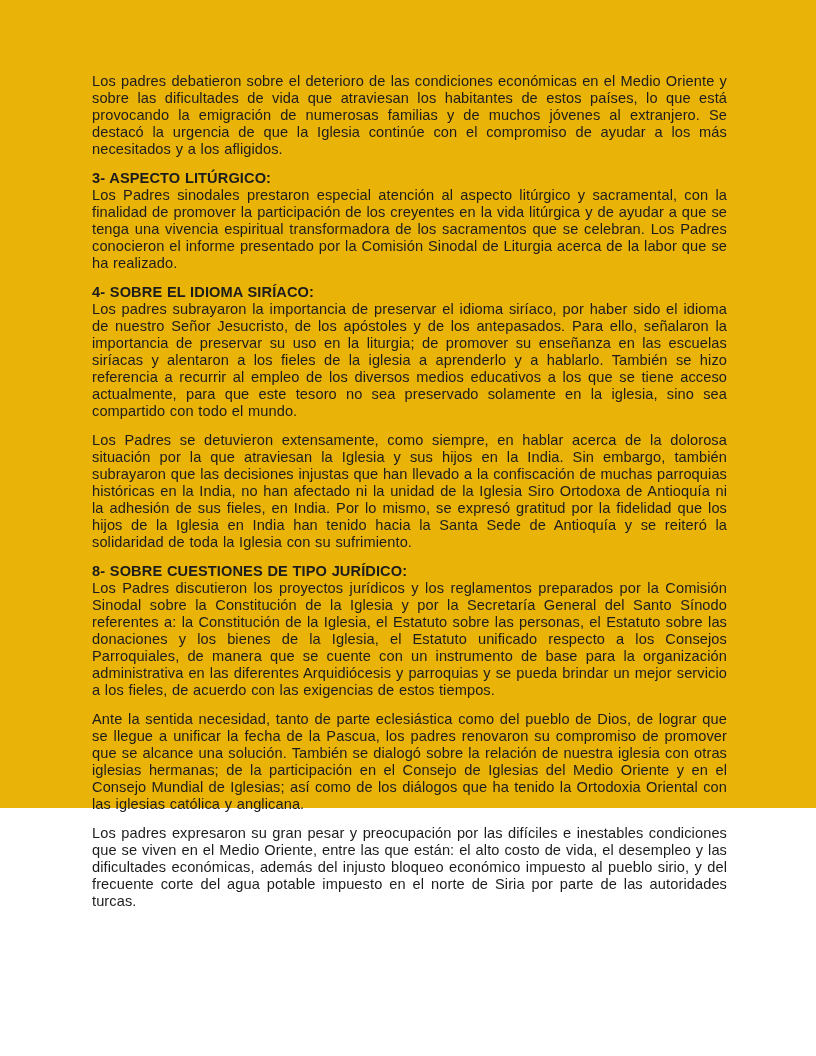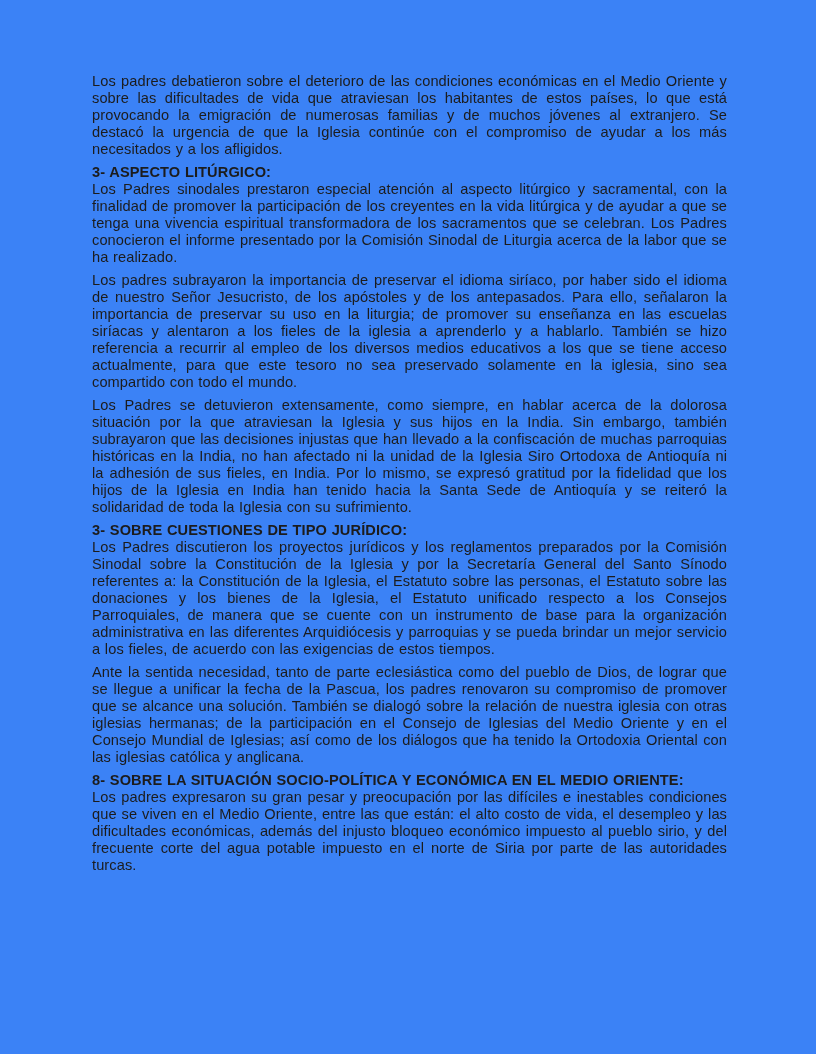--- a/index.html
+++ b/index.html
@@ -10,73 +10,73 @@
   body {
     width: 816px;
     height: 1056px;
     overflow: hidden;
     font-family: "Liberation Sans", "DejaVu Sans", sans-serif;
     color: #1c1c1c;
   }
   .page {
     box-sizing: border-box;
     width: 816px;
-    height: 1054px;
+    height: 808px;
     padding: 73px 89px 40px 92px;
-    background: #3b82f6;
+    background: #eab308;
   }
   .doc-text {
     font-size: 14.6px;
     line-height: 17px;
     text-align: justify;
     letter-spacing: 0.1px;
     word-spacing: 0.5px;
   }
   p.body-par {
     margin: 0;
   }
   h2.sec-heading {
     margin: 0;
     font-size: 14.6px;
     line-height: 17px;
     font-weight: bold;
     text-align: left;
     letter-spacing: 0.1px;
   }
   .section {
-    margin-top: 6px;
+    margin-top: 12px;
   }
 </style>
 </head>
 <body>
 
 <div class="page doc-text">
 
   <p class="body-par">Los padres debatieron sobre el deterioro de las condiciones económicas en el Medio Oriente y sobre las dificultades de vida que atraviesan los habitantes de estos países, lo que está provocando la emigración de numerosas familias y de muchos jóvenes al extranjero. Se destacó la urgencia de que la Iglesia continúe con el compromiso de ayudar a los más necesitados y a los afligidos.</p>
 
   <div class="section">
     <h2 class="sec-heading">3- ASPECTO LITÚRGICO:</h2>
     <p class="body-par">Los Padres sinodales prestaron especial atención al aspecto litúrgico y sacramental, con la finalidad de promover la participación de los creyentes en la vida litúrgica y de ayudar a que se tenga una vivencia espiritual transformadora de los sacramentos que se celebran. Los Padres conocieron el informe presentado por la Comisión Sinodal de Liturgia acerca de la labor que se ha realizado.</p>
   </div>
 
   <div class="section">
+    <h2 class="sec-heading">4- SOBRE EL IDIOMA SIRÍACO:</h2>
     <p class="body-par">Los padres subrayaron la importancia de preservar el idioma siríaco, por haber sido el idioma de nuestro Señor Jesucristo, de los apóstoles y de los antepasados. Para ello, señalaron la importancia de preservar su uso en la liturgia; de promover su enseñanza en las escuelas siríacas y alentaron a los fieles de la iglesia a aprenderlo y a hablarlo. También se hizo referencia a recurrir al empleo de los diversos medios educativos a los que se tiene acceso actualmente, para que este tesoro no sea preservado solamente en la iglesia, sino sea compartido con todo el mundo.</p>
   </div>
 
   <div class="section">
     <p class="body-par">Los Padres se detuvieron extensamente, como siempre, en hablar acerca de la dolorosa situación por la que atraviesan la Iglesia y sus hijos en la India. Sin embargo, también subrayaron que las decisiones injustas que han llevado a la confiscación de muchas parroquias históricas en la India, no han afectado ni la unidad de la Iglesia Siro Ortodoxa de Antioquía ni la adhesión de sus fieles, en India. Por lo mismo, se expresó gratitud por la fidelidad que los hijos de la Iglesia en India han tenido hacia la Santa Sede de Antioquía y se reiteró la solidaridad de toda la Iglesia con su sufrimiento.</p>
   </div>
 
   <div class="section">
-    <h2 class="sec-heading">3- SOBRE CUESTIONES DE TIPO JURÍDICO:</h2>
+    <h2 class="sec-heading">8- SOBRE CUESTIONES DE TIPO JURÍDICO:</h2>
     <p class="body-par">Los Padres discutieron los proyectos jurídicos y los reglamentos preparados por la Comisión Sinodal sobre la Constitución de la Iglesia y por la Secretaría General del Santo Sínodo referentes a: la Constitución de la Iglesia, el Estatuto sobre las personas, el Estatuto sobre las donaciones y los bienes de la Iglesia, el Estatuto unificado respecto a los Consejos Parroquiales, de manera que se cuente con un instrumento de base para la organización administrativa en las diferentes Arquidiócesis y parroquias y se pueda brindar un mejor servicio a los fieles, de acuerdo con las exigencias de estos tiempos.</p>
   </div>
 
   <div class="section">
     <p class="body-par">Ante la sentida necesidad, tanto de parte eclesiástica como del pueblo de Dios, de lograr que se llegue a unificar la fecha de la Pascua, los padres renovaron su compromiso de promover que se alcance una solución. También se dialogó sobre la relación de nuestra iglesia con otras iglesias hermanas; de la participación en el Consejo de Iglesias del Medio Oriente y en el Consejo Mundial de Iglesias; así como de los diálogos que ha tenido la Ortodoxia Oriental con las iglesias católica y anglicana.</p>
   </div>
 
   <div class="section">
-    <h2 class="sec-heading">8- SOBRE LA SITUACIÓN SOCIO-POLÍTICA Y ECONÓMICA EN EL MEDIO ORIENTE:</h2>
     <p class="body-par">Los padres expresaron su gran pesar y preocupación por las difíciles e inestables condiciones que se viven en el Medio Oriente, entre las que están: el alto costo de vida, el desempleo y las dificultades económicas, además del injusto bloqueo económico impuesto al pueblo sirio, y del frecuente corte del agua potable impuesto en el norte de Siria por parte de las autoridades turcas.</p>
   </div>
 
 </div>
 
 </body></html>

